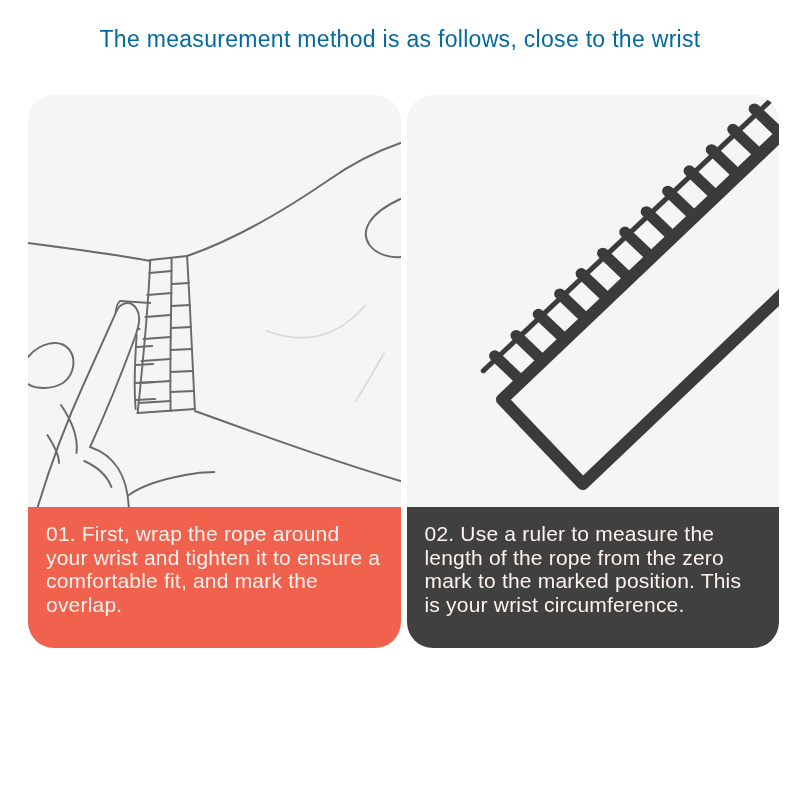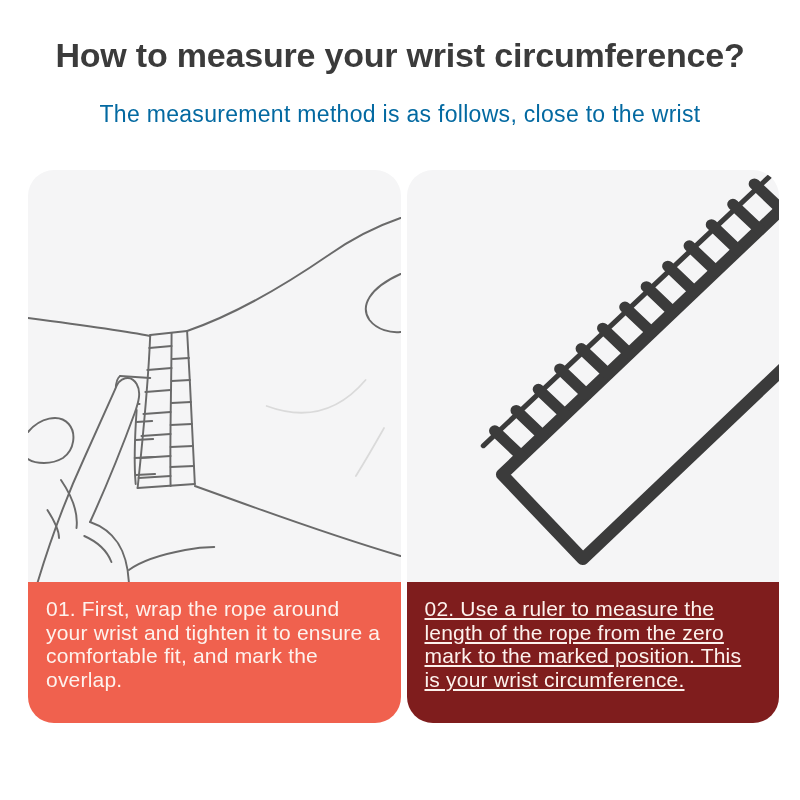--- a/index.html
+++ b/index.html
@@ -53,21 +53,20 @@
     font-size:21px;
     line-height:23.5px;
     letter-spacing:0.2px;
     font-weight:400;
   }
 </style>
 </head>
 <body>
 
 <div class="header">
-  <h1 class="title">How to measure your wrist circumference?</h1>
   <div class="subtitle">The measurement method is as follows, close to the wrist</div>
 </div>
 
 <div class="cards">
 
   <div class="card">
     <div class="illustration">
       <svg viewBox="0 0 384 412" preserveAspectRatio="none">
         <g fill="none" stroke="#6a6a6a" stroke-width="2" stroke-linecap="round">
 
@@ -153,16 +152,16 @@
             <path d="M 254.3,142.7 L 228.8,117.2"></path>
             <path d="M 274.8,122.2 L 249.3,96.7"></path>
             <path d="M 295.3,101.7 L 269.8,76.2"></path>
             <path d="M 316.5,80.5 L 291.0,55.0"></path>
             <path d="M 337.0,60.0 L 311.5,34.5"></path>
             <path d="M 357.5,39.5 L 332.0,14.0"></path>
           </g>
         </g>
       </svg>
     </div>
-    <div class="caption" style="background: #7f1d1d; color: rgb(253, 242, 237); text-decoration: underline;">02. Use a ruler to measure the length of the rope from the zero mark to the marked position. This is your wrist circumference.</div>
+    <div class="caption" style="background: #404040; color: rgb(253, 242, 237);">02. Use a ruler to measure the length of the rope from the zero mark to the marked position. This is your wrist circumference.</div>
   </div>
 
 </div>
 
 </body></html>

